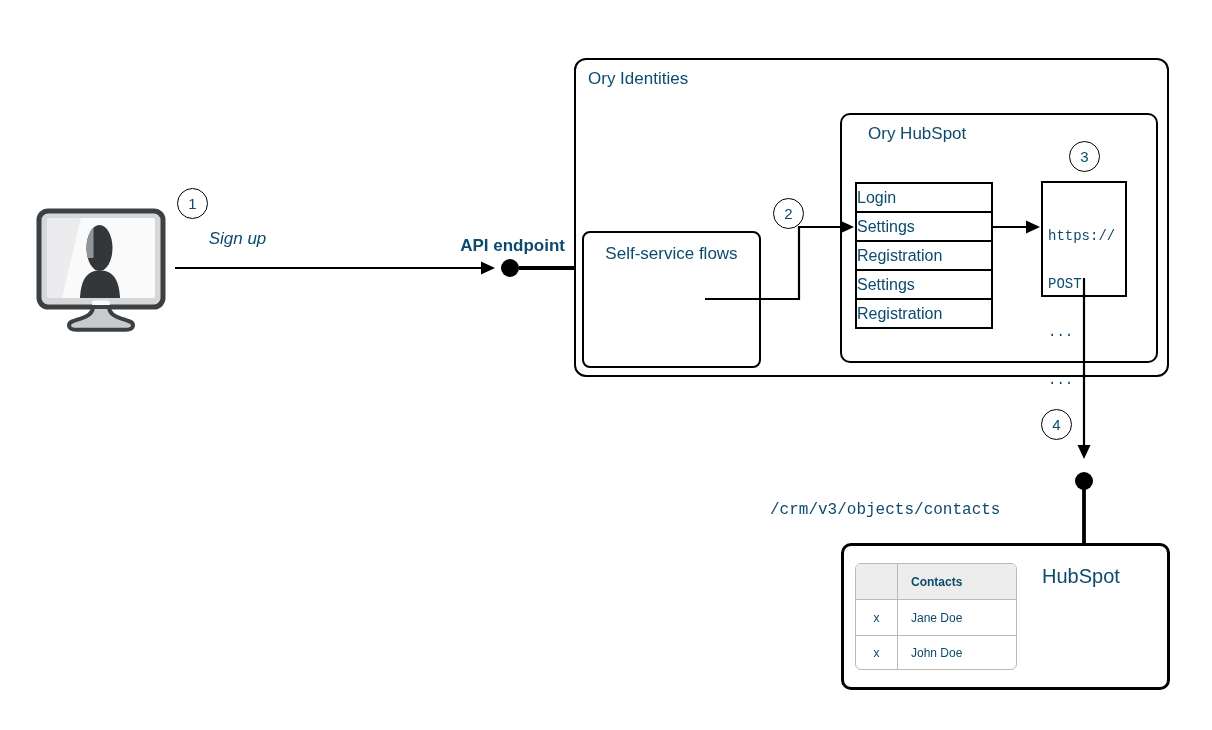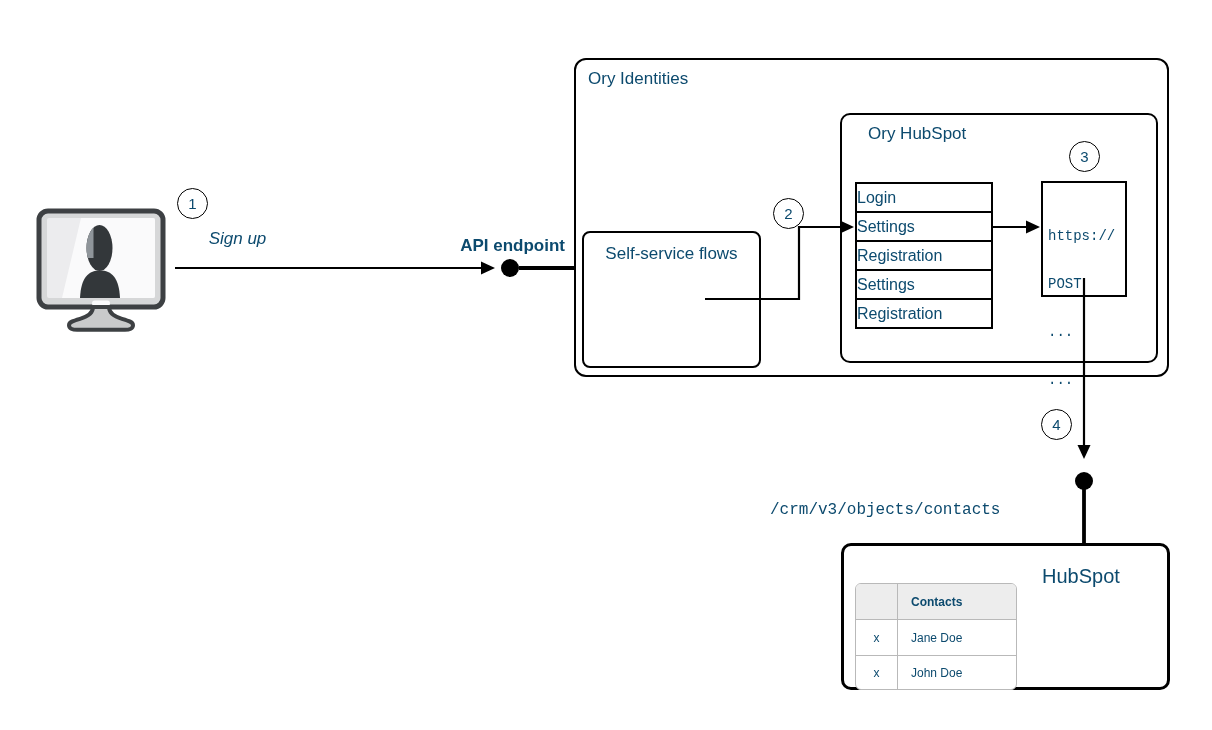--- a/index.html
+++ b/index.html
@@ -32,21 +32,21 @@
   .api-endpoint{left:446px;top:236px;width:119px;text-align:right;font-weight:bold;}
   .crm-path{left:770px;top:501px;width:300px;font-family:"Liberation Mono",monospace;font-size:16px;}
   
   .step{position:absolute;width:29px;height:29px;border:1.5px solid #000;border-radius:50%;background:#fff;
     display:flex;align-items:center;justify-content:center;font-size:15px;}
   .s1{left:177px;top:188px;}
   .s2{left:773px;top:198px;}
   .s3{left:1069px;top:141px;}
   .s4{left:1041px;top:409px;}
   
-  .ctable{position:absolute;left:855px;top:583px;width:162px;height:107px;border:1.5px solid #b9b9b9;border-radius:6px;
+  .ctable{position:absolute;left:855px;top:563px;width:162px;height:107px;border:1.5px solid #b9b9b9;border-radius:6px;
     overflow:hidden;background:#fff;box-sizing:border-box;font-size:12px;}
   .ctr{display:flex;height:35px;border-bottom:1px solid #b9b9b9;}
   .ctr.last{border-bottom:none;height:33px;}
   .chead{background:#ededed;}
   .cc{display:flex;align-items:center;box-sizing:border-box;}
   .c1{width:42px;justify-content:center;border-right:1px solid #b9b9b9;}
   .c2{flex:1;padding-left:13px;}
   .chead .c2{font-weight:bold;}
   
   .overlay{position:absolute;left:0;top:0;width:1212px;height:730px;pointer-events:none;}

